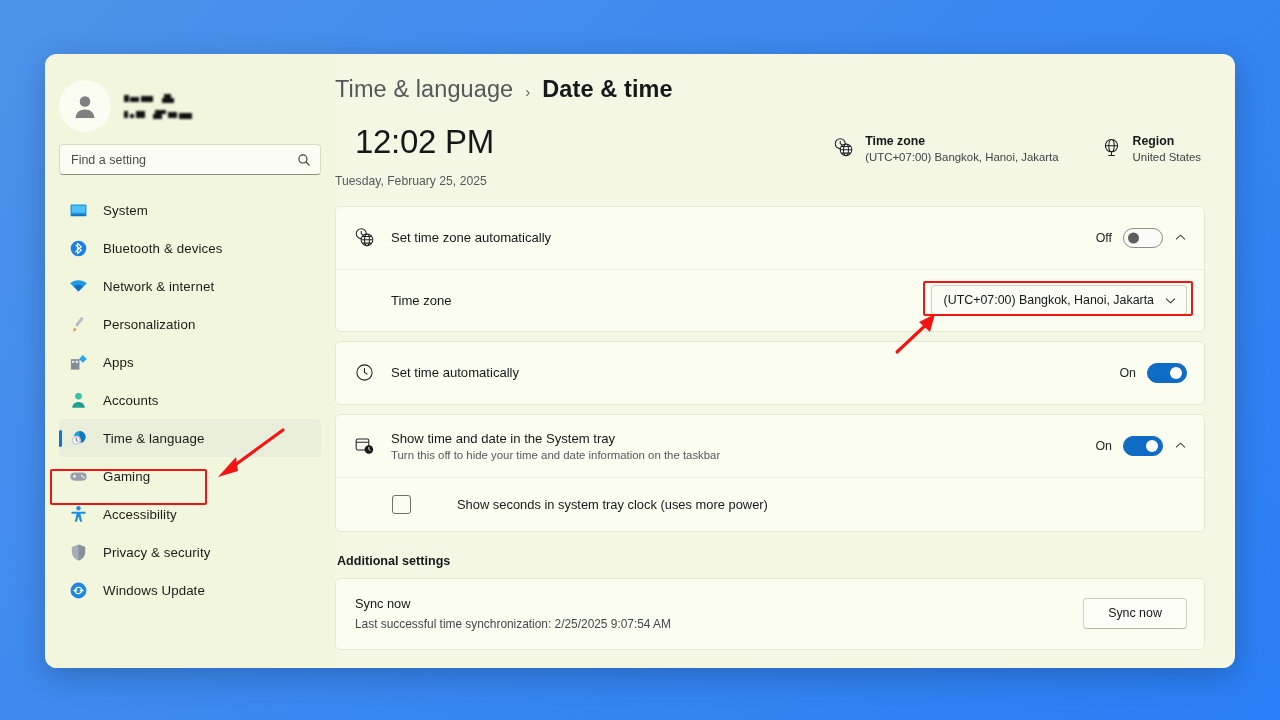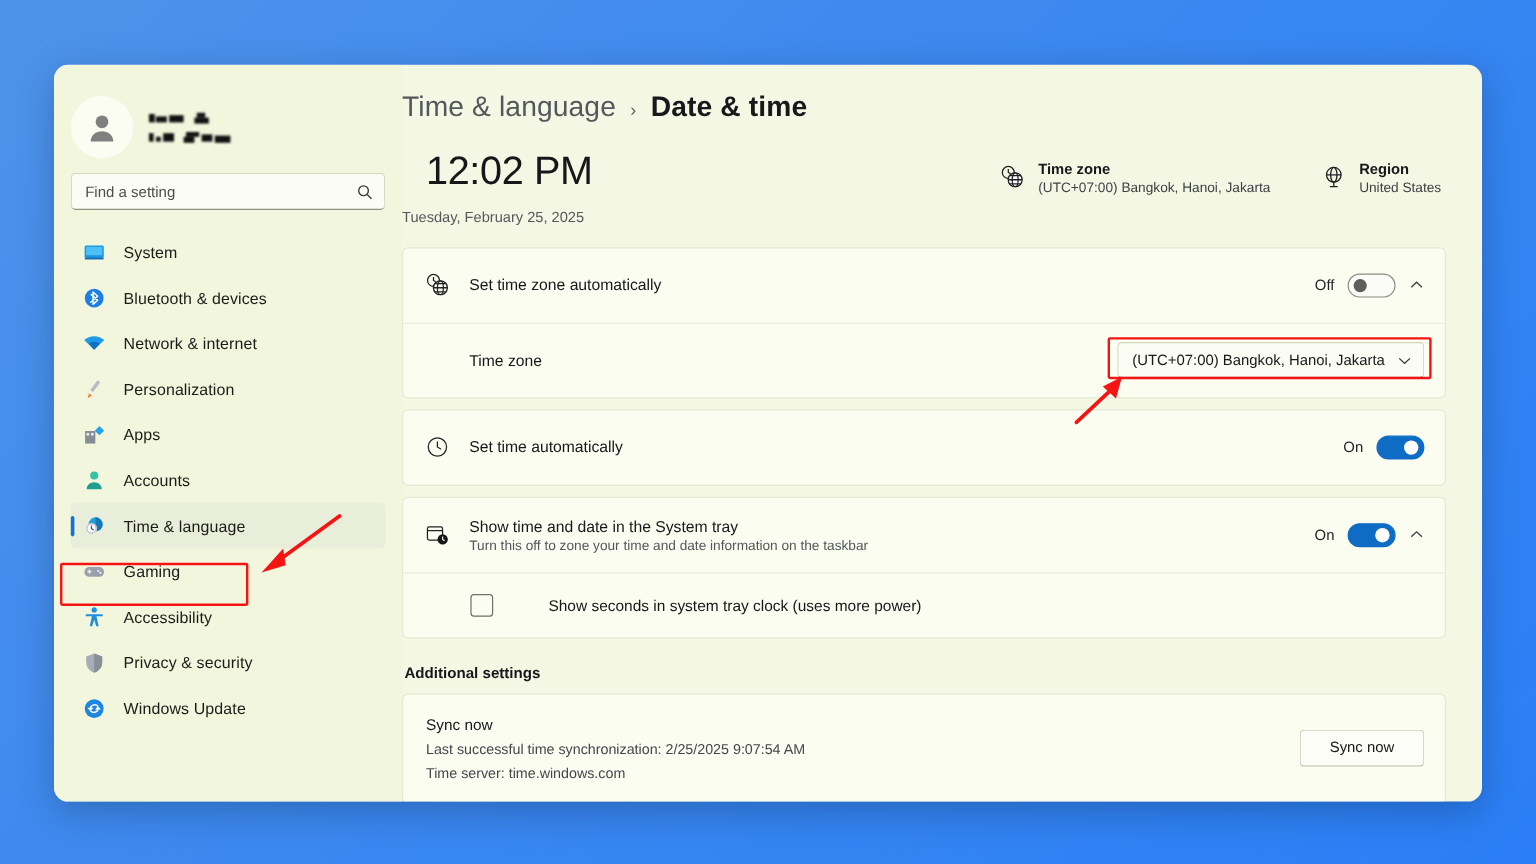--- a/index.html
+++ b/index.html
@@ -520,21 +520,21 @@
           <span class="licon">
             <svg width="21" height="21" viewBox="0 0 22 22" fill="none" stroke="currentColor" stroke-width="1.1">
               <rect x="2.3" y="4.2" width="13.2" height="11.6" rx="1.6"></rect>
               <line x1="2.3" y1="7.6" x2="15.5" y2="7.6"></line>
               <circle cx="15.6" cy="15.2" r="4.5" fill="#161718" stroke="none"></circle>
               <path d="M15.6 12.6v2.6l1.7 1.1" stroke="#fbfdf1" stroke-width="1"></path>
             </svg>
           </span>
           <div class="texts">
             <div class="title">Show time and date in the System tray</div>
-            <div class="sub">Turn this off to zone your time and date information on the taskbar</div>
+            <div class="sub">Turn this off to hide your time and date information on the taskbar</div>
           </div>
           <div class="right">
             <span class="statelabel">On</span>
             <span class="toggle on">
                 <span class="knob"></span>
               </span>
             <span class="chev">
               <svg width="13" height="13" viewBox="0 0 14 14" fill="none" stroke="currentColor" stroke-width="1.2">
                 <path d="M2.2 9L7 4.5 11.8 9"></path>
               </svg>
@@ -547,21 +547,20 @@
           <span class="cblabel">Show seconds in system tray clock (uses more power)</span>
         </div>
       </div>
 
       <div class="sectionhead">Additional settings</div>
 
       <div class="card synccard">
         <div class="syncleft">
           <div class="sync-title">Sync now</div>
           <div class="sync-line">Last successful time synchronization: 2/25/2025 9:07:54 AM</div>
-          <div class="sync-line">Time server: time.windows.com</div>
         </div>
         <button class="syncbtn">Sync now</button>
       </div>
 
     </div>
   </div>
 </div>
 
 <div class="annobox" style="left:50px; top:469px; width:157px; height:36px;"></div>
 

